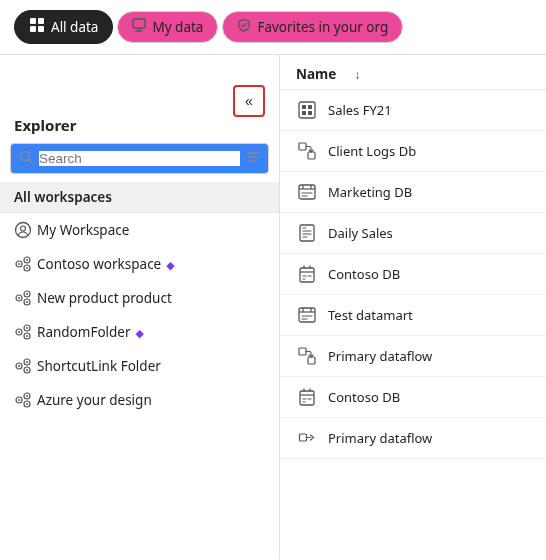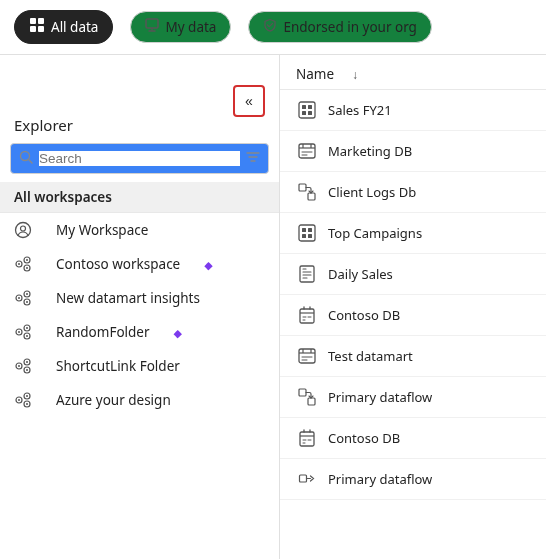--- a/index.html
+++ b/index.html
@@ -9,21 +9,21 @@
       background: #fff;
       width: 546px;
       height: 560px;
       overflow: hidden;
       color: #242424;
     }
 
     
     .top-tabs {
       display: flex;
-      gap: 17px;
+      gap: 4px;
       padding: 10px 14px;
       border-bottom: 1px solid #e0e0e0;
       align-items: center;
     }
     .tab {
       display: flex;
       align-items: center;
       gap: 6px;
       padding: 6px 14px;
       border-radius: 20px;
@@ -33,21 +33,21 @@
       white-space: nowrap;
     }
     .tab.active {
       background: #242424;
       color: #fff;
       border-color: #242424;
     }
     .tab:not(.active) {
       border: 1px solid #d0d0d0;
       color: #242424;
-      background: #15803d;
+      background: #ec4899;
     }
 
     
     .main {
       display: flex;
       height: calc(560px - 56px);
     }
 
     
     .sidebar {
@@ -59,21 +59,21 @@
       overflow: hidden;
     }
     .sidebar-header {
       display: flex;
       align-items: center;
       justify-content: space-between;
       padding: 12px 14px 8px 14px;
     }
     .sidebar-title {
       font-size: 15px;
-      font-weight: 400;
+      font-weight: 700;
       margin-top: 48px;
     }
     .collapse-btn {
       width: 32px;
       height: 32px;
       border: 2px solid #d32f2f;
       border-radius: 4px;
       background: #fff;
       cursor: pointer;
       display: flex;
@@ -113,21 +113,21 @@
     .workspace-group-header {
       padding: 6px 14px;
       font-size: 13.5px;
       font-weight: 600;
       background: #f0f0f0;
       border-bottom: 1px solid #e8e8e8;
     }
     .workspace-item {
       display: flex;
       align-items: center;
-      gap: 24px;
+      gap: 5px;
       padding: 8px 14px;
       cursor: pointer;
       font-size: 13.5px;
     }
     .ws-icon {
       width: 18px;
       height: 18px;
       display: flex;
       align-items: center;
       justify-content: center;
@@ -144,21 +144,21 @@
       flex: 1;
       overflow-y: auto;
       padding: 0;
     }
     .content-header {
       display: flex;
       align-items: center;
       padding: 10px 16px 6px 16px;
       border-bottom: 1px solid #e8e8e8;
       font-size: 13.5px;
-      font-weight: 400;
+      font-weight: 700;
       gap: 18px;
       color: #242424;
     }
     .content-header .sort-icon {
       font-size: 12px;
       color: #555;
     }
     .content-item {
       display: flex;
       align-items: center;
@@ -203,21 +203,21 @@
     </span>
     <span>My data</span>
   </div>
   <div class="tab">
     <span>
       <svg width="14" height="14" viewBox="0 0 14 14" fill="none">
         <path d="M7 1.5L12 3.5V7.5C12 10 9.5 12.5 7 13C4.5 12.5 2 10 2 7.5V3.5L7 1.5Z" stroke="#555" stroke-width="1.3" fill="none"></path>
         <path d="M4.5 7L6.2 8.7L9.5 5.5" stroke="#555" stroke-width="1.2" stroke-linecap="round"></path>
       </svg>
     </span>
-    <span>Endorsed in your org</span>
+    <span>Favorites in your org</span>
   </div>
 </div>
 
 <div class="main">
 
   <div class="sidebar">
     <div class="sidebar-header">
       <span class="sidebar-title">Explorer</span>
       <button class="collapse-btn">
         <span>«</span>
@@ -272,21 +272,21 @@
         <span class="ws-icon">
           <svg width="18" height="18" viewBox="0 0 18 18" fill="none">
             <circle cx="5" cy="9" r="3" stroke="#555" stroke-width="1.2" fill="none"></circle>
             <circle cx="5" cy="9" r="1" fill="#555"></circle>
             <circle cx="13" cy="5" r="3" stroke="#555" stroke-width="1.2" fill="none"></circle>
             <circle cx="13" cy="5" r="1" fill="#555"></circle>
             <circle cx="13" cy="13" r="3" stroke="#555" stroke-width="1.2" fill="none"></circle>
             <circle cx="13" cy="13" r="1" fill="#555"></circle>
           </svg>
         </span>
-        <span>New datamart insights</span>
+        <span>New product product</span>
       </div>
 
       <div class="workspace-item">
         <span class="ws-icon">
           <svg width="18" height="18" viewBox="0 0 18 18" fill="none">
             <circle cx="5" cy="9" r="3" stroke="#555" stroke-width="1.2" fill="none"></circle>
             <circle cx="5" cy="9" r="1" fill="#555"></circle>
             <circle cx="13" cy="5" r="3" stroke="#555" stroke-width="1.2" fill="none"></circle>
             <circle cx="13" cy="5" r="1" fill="#555"></circle>
             <circle cx="13" cy="13" r="3" stroke="#555" stroke-width="1.2" fill="none"></circle>
@@ -342,54 +342,42 @@
           <rect x="5" y="11" width="4" height="4" fill="#555" rx="0.5"></rect>
           <rect x="11" y="11" width="4" height="4" fill="#555" rx="0.5"></rect>
         </svg>
       </span>
       <span>Sales FY21</span>
     </div>
 
     <div class="content-item">
       <span class="item-icon">
         <svg width="20" height="20" viewBox="0 0 20 20" fill="none">
+          <rect x="2" y="2" width="7" height="7" rx="1" stroke="#555" stroke-width="1.2" fill="none"></rect>
+          <rect x="11" y="11" width="7" height="7" rx="1" stroke="#555" stroke-width="1.2" fill="none"></rect>
+          <path d="M9 5.5H12.5C13.3 5.5 14 6.2 14 7V11" stroke="#555" stroke-width="1.2" stroke-linecap="round"></path>
+          <path d="M12 9L14 11L16 9" stroke="#555" stroke-width="1.1" stroke-linecap="round" fill="none"></path>
+        </svg>
+      </span>
+      <span>Client Logs Db</span>
+    </div>
+
+    <div class="content-item">
+      <span class="item-icon">
+        <svg width="20" height="20" viewBox="0 0 20 20" fill="none">
           <rect x="2" y="3" width="16" height="14" rx="2" stroke="#555" stroke-width="1.3" fill="none"></rect>
           <path d="M2 7H18" stroke="#555" stroke-width="1.2"></path>
           <path d="M6 3V7" stroke="#555" stroke-width="1.2"></path>
           <path d="M14 3V7" stroke="#555" stroke-width="1.2"></path>
           <path d="M5 11H15M5 14H10" stroke="#555" stroke-width="1" stroke-linecap="round"></path>
         </svg>
       </span>
       <span>Marketing DB</span>
     </div>
 
-    <div class="content-item">
-      <span class="item-icon">
-        <svg width="20" height="20" viewBox="0 0 20 20" fill="none">
-          <rect x="2" y="2" width="7" height="7" rx="1" stroke="#555" stroke-width="1.2" fill="none"></rect>
-          <rect x="11" y="11" width="7" height="7" rx="1" stroke="#555" stroke-width="1.2" fill="none"></rect>
-          <path d="M9 5.5H12.5C13.3 5.5 14 6.2 14 7V11" stroke="#555" stroke-width="1.2" stroke-linecap="round"></path>
-          <path d="M12 9L14 11L16 9" stroke="#555" stroke-width="1.1" stroke-linecap="round" fill="none"></path>
-        </svg>
-      </span>
-      <span>Client Logs Db</span>
-    </div>
-
-    <div class="content-item">
-      <span class="item-icon">
-        <svg width="20" height="20" viewBox="0 0 20 20" fill="none">
-          <rect x="2" y="2" width="16" height="16" rx="2" stroke="#555" stroke-width="1.3" fill="none"></rect>
-          <rect x="5" y="5" width="4" height="4" fill="#555" rx="0.5"></rect>
-          <rect x="11" y="5" width="4" height="4" fill="#555" rx="0.5"></rect>
-          <rect x="5" y="11" width="4" height="4" fill="#555" rx="0.5"></rect>
-          <rect x="11" y="11" width="4" height="4" fill="#555" rx="0.5"></rect>
-        </svg>
-      </span>
-      <span>Top Campaigns</span>
-    </div>
 
     <div class="content-item">
       <span class="item-icon">
         <svg width="20" height="20" viewBox="0 0 20 20" fill="none">
           <rect x="3" y="2" width="14" height="16" rx="1.5" stroke="#555" stroke-width="1.3" fill="none"></rect>
           <path d="M6 8H14M6 11H14M6 14H10" stroke="#555" stroke-width="1.1" stroke-linecap="round"></path>
           <path d="M6 5H9" stroke="#555" stroke-width="1.1" stroke-linecap="round"></path>
         </svg>
       </span>
       <span>Daily Sales</span>

